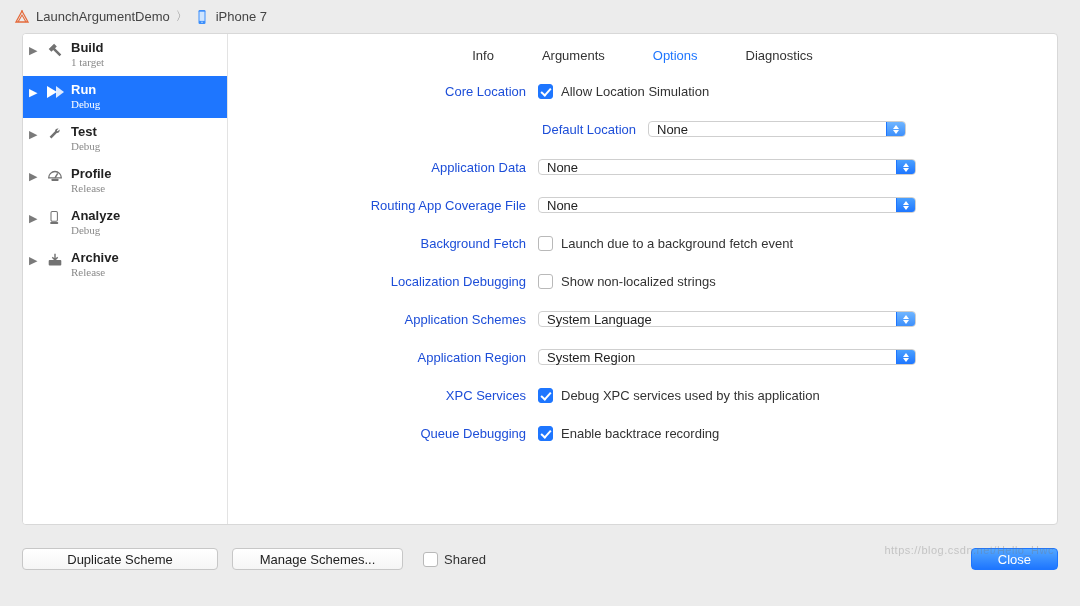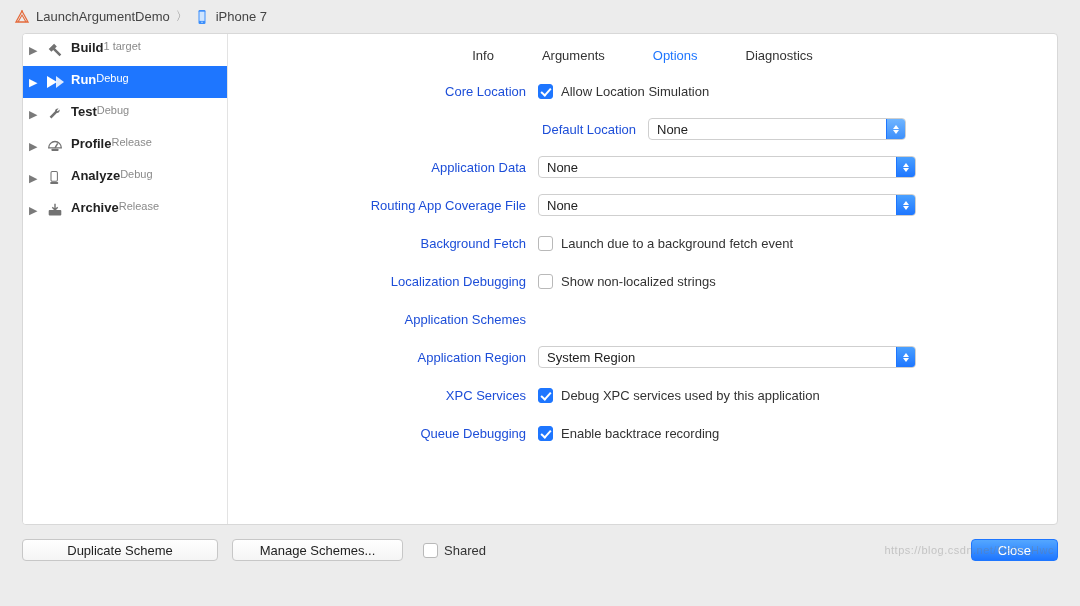--- a/index.html
+++ b/index.html
@@ -12,23 +12,23 @@
     .breadcrumb span.crumb { color: #444; }
 
     
     .card { background: #fff; border: 1px solid #d8d8d8; border-radius: 4px; margin: 0 22px; height: 492px; display: flex; overflow: hidden; }
 
     
     .sidebar { width: 205px; border-right: 1px solid #e3e3e3; background: #fff; }
     .sb-item { display: flex; align-items: flex-start; gap: 6px; padding: 6px 8px 6px 6px; cursor: default; }
     .sb-item .disclosure { width: 10px; color: #7a7a7a; font-size: 11px; padding-top: 4px; }
     .sb-item .sb-icon { width: 20px; height: 20px; display: flex; align-items: center; justify-content: center; color: #6a6a6a; }
-    .sb-item .sb-text { display: flex; flex-direction: row; line-height: 1.25; }
+    .sb-item .sb-text { display: flex; flex-direction: column; line-height: 1.25; }
     .sb-item .sb-title { font-weight: 600; color: #222; font-size: 13px; }
-    .sb-item .sb-sub { font-size: 11px; color: #8a8a8a; }
+    .sb-item .sb-sub { font-size: 11px; color: #8a8a8a; font-family: Liberation Serif, serif; }
     .sb-item.selected { background: #1e76ff; }
     .sb-item.selected .sb-title, .sb-item.selected .sb-sub, .sb-item.selected .disclosure, .sb-item.selected .sb-icon { color: #fff; }
 
     .run-play { display: flex; align-items: center; }
     .run-play .tri { width: 0; height: 0; border-top: 6px solid transparent; border-bottom: 6px solid transparent; border-left: 10px solid currentColor; }
     .run-play .tri2 { border-left-width: 8px; margin-left: -1px; opacity: .85; }
 
     
     .content { flex: 1; display: flex; flex-direction: column; }
     .tabs { display: flex; justify-content: center; gap: 48px; padding: 14px 0 10px; }
@@ -37,30 +37,30 @@
 
     .form { padding: 6px 60px 0 0; }
     .row { display: flex; align-items: center; margin-bottom: 14px; min-height: 24px; }
     .lbl { width: 310px; text-align: right; padding-right: 12px; color: #1d4ed8; }
     .ctrl { flex: 1; display: flex; align-items: flex-end; gap: 8px; }
 
     .chk { appearance: none; width: 15px; height: 15px; border: 1px solid #b9b9b9; border-radius: 3px; background: #fff; position: relative; cursor: pointer; flex-shrink:0; }
     .chk.checked { background: #1e76ff; border-color: #1e76ff; }
     .chk.checked::after { content: ""; position: absolute; left: 4px; top: 1px; width: 4px; height: 8px; border: solid #fff; border-width: 0 2px 2px 0; transform: rotate(42deg); }
 
-    .select { position: relative; display: flex; align-items: center; height: 22px; border: 1px solid #cfcfcf; border-radius: 4px; background: #fff; width: 100%; max-width: 378px; padding: 0 24px 0 8px; color: #222; }
+    .select { position: relative; display: flex; align-items: center; height: 16px; border: 1px solid #cfcfcf; border-radius: 4px; background: #fff; width: 100%; max-width: 378px; padding: 0 24px 0 8px; color: #222; }
     .select.narrow { max-width: 258px; }
     .select .sel-btn { position: absolute; right: 0; top: 0; bottom: 0; width: 19px; background: linear-gradient(#4aa0ff,#1e76ff); border-left: 1px solid #1e76ff; border-radius: 0 3px 3px 0; display: flex; flex-direction: column; align-items: center; justify-content: center; gap: 1px; }
     .sel-btn .up,.sel-btn .dn { width: 0; height: 0; border-left: 3px solid transparent; border-right: 3px solid transparent; }
     .sel-btn .up { border-bottom: 4px solid #fff; }
     .sel-btn .dn { border-top: 4px solid #fff; }
     .sel-btn.light { background: linear-gradient(#6fb5ff,#3d8ffb); }
 
     
-    .footer { display: flex; align-items: center; gap: 14px; padding: 14px 22px 0; }
+    .footer { display: flex; align-items: center; gap: 14px; padding: 14px 22px 0; margin-top: 9px; }
     .btn { height: 22px; border: 1px solid #c7c7c7; border-radius: 4px; background: linear-gradient(#ffffff,#f5f5f5); padding: 0 18px; display: flex; align-items: center; justify-content: center; cursor: default; color: #222; }
     .btn.primary { background: linear-gradient(#54a7ff,#1e76ff); border-color: #1e76ff; color: #fff; padding: 0 26px; }
     .spacer { flex: 1; }
     .shared-wrap { display: flex; align-items: center; gap: 6px; margin-left: 6px; }
 
     .watermark { position: absolute; right: 26px; bottom: 50px; font-size: 11px; color: rgba(120,120,120,0.35); letter-spacing: .5px; }
   </style>
 </head>
 <body>
 
@@ -235,20 +235,29 @@
       <div class="row">
         <div class="lbl">Localization Debugging</div>
         <div class="ctrl">
           <span class="chk"></span>
           <span>Show non-localized strings</span>
         </div>
       </div>
 
       <div class="row">
         <div class="lbl">Application Schemes</div>
+        <div class="ctrl">
+          <div class="select">
+            <span>System Language</span>
+            <span class="sel-btn light">
+                <span class="up"></span>
+                <span class="dn"></span>
+              </span>
+          </div>
+        </div>
       </div>
 
       <div class="row">
         <div class="lbl">Application Region</div>
         <div class="ctrl">
           <div class="select">
             <span>System Region</span>
             <span class="sel-btn">
                 <span class="up"></span>
                 <span class="dn"></span>

